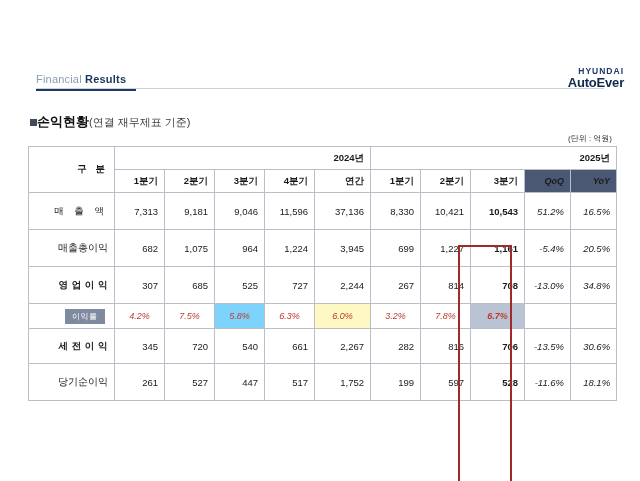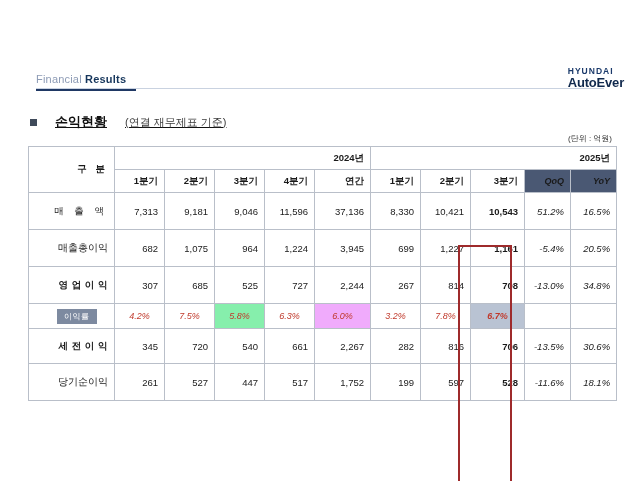--- a/index.html
+++ b/index.html
@@ -53,21 +53,21 @@
     height: 1px;
     background: #c9d2e0;
     width: 568px;
     margin-top: -1px;
   }
 
   .logo {
     position: absolute;
     right: 16px;
     top: 20px;
-    text-align: left;
+    text-align: right;
     line-height: 1.05;
   }
   .logo-top {
     font-size: 8.5px;
     font-weight: bold;
     letter-spacing: 1px;
     color: #1b3a6b;
   }
   .logo-bottom {
     font-size: 13px;
@@ -79,22 +79,21 @@
   
   .section-title {
     position: absolute;
     left: 30px;
     top: 66px;
     font-size: 13px;
     font-weight: bold;
     color: #111111;
     display: flex;
     align-items: center;
-    gap: 18px;
-    text-decoration: underline;
+    gap: 0;
   }
   .bullet-square {
     width: 7px;
     height: 7px;
     background: #3f4a5a;
     display: inline-block;
   }
   .section-title .sub {
     font-size: 11px;
     font-weight: normal;
@@ -194,35 +193,35 @@
   
   tr.ratio td {
     height: 24px;
     font-style: italic;
     color: #c0392b;
     font-size: 9px;
     text-align: center;
   }
   tr.ratio td.rowlabel-ratio {
     text-align: left;
-    padding-left: 28px;
+    padding-left: 36px;
     background: #ffffff;
     border-right: 1px solid #b9bfc9;
   }
   .ratio-chip {
     display: inline-block;
     background: #7d8aa0;
     color: #ffffff;
     font-style: normal;
     font-size: 8px;
     padding: 2px 7px;
     letter-spacing: 0.5px;
   }
-  tr.ratio td.shade { background: #86efac; }
-  tr.ratio td.shade-annual { background: #f0abfc; }
+  tr.ratio td.shade { background: #7dd3fc; }
+  tr.ratio td.shade-annual { background: #fef9c3; }
   tr.ratio td.q3-2025 { background: #b9c3d3; }
 
   
   .hl-box {
     position: absolute;
     border: 2px solid #9e2a2b;
     pointer-events: none;
     left: 430px;
     top: 99px;
     width: 54px;

